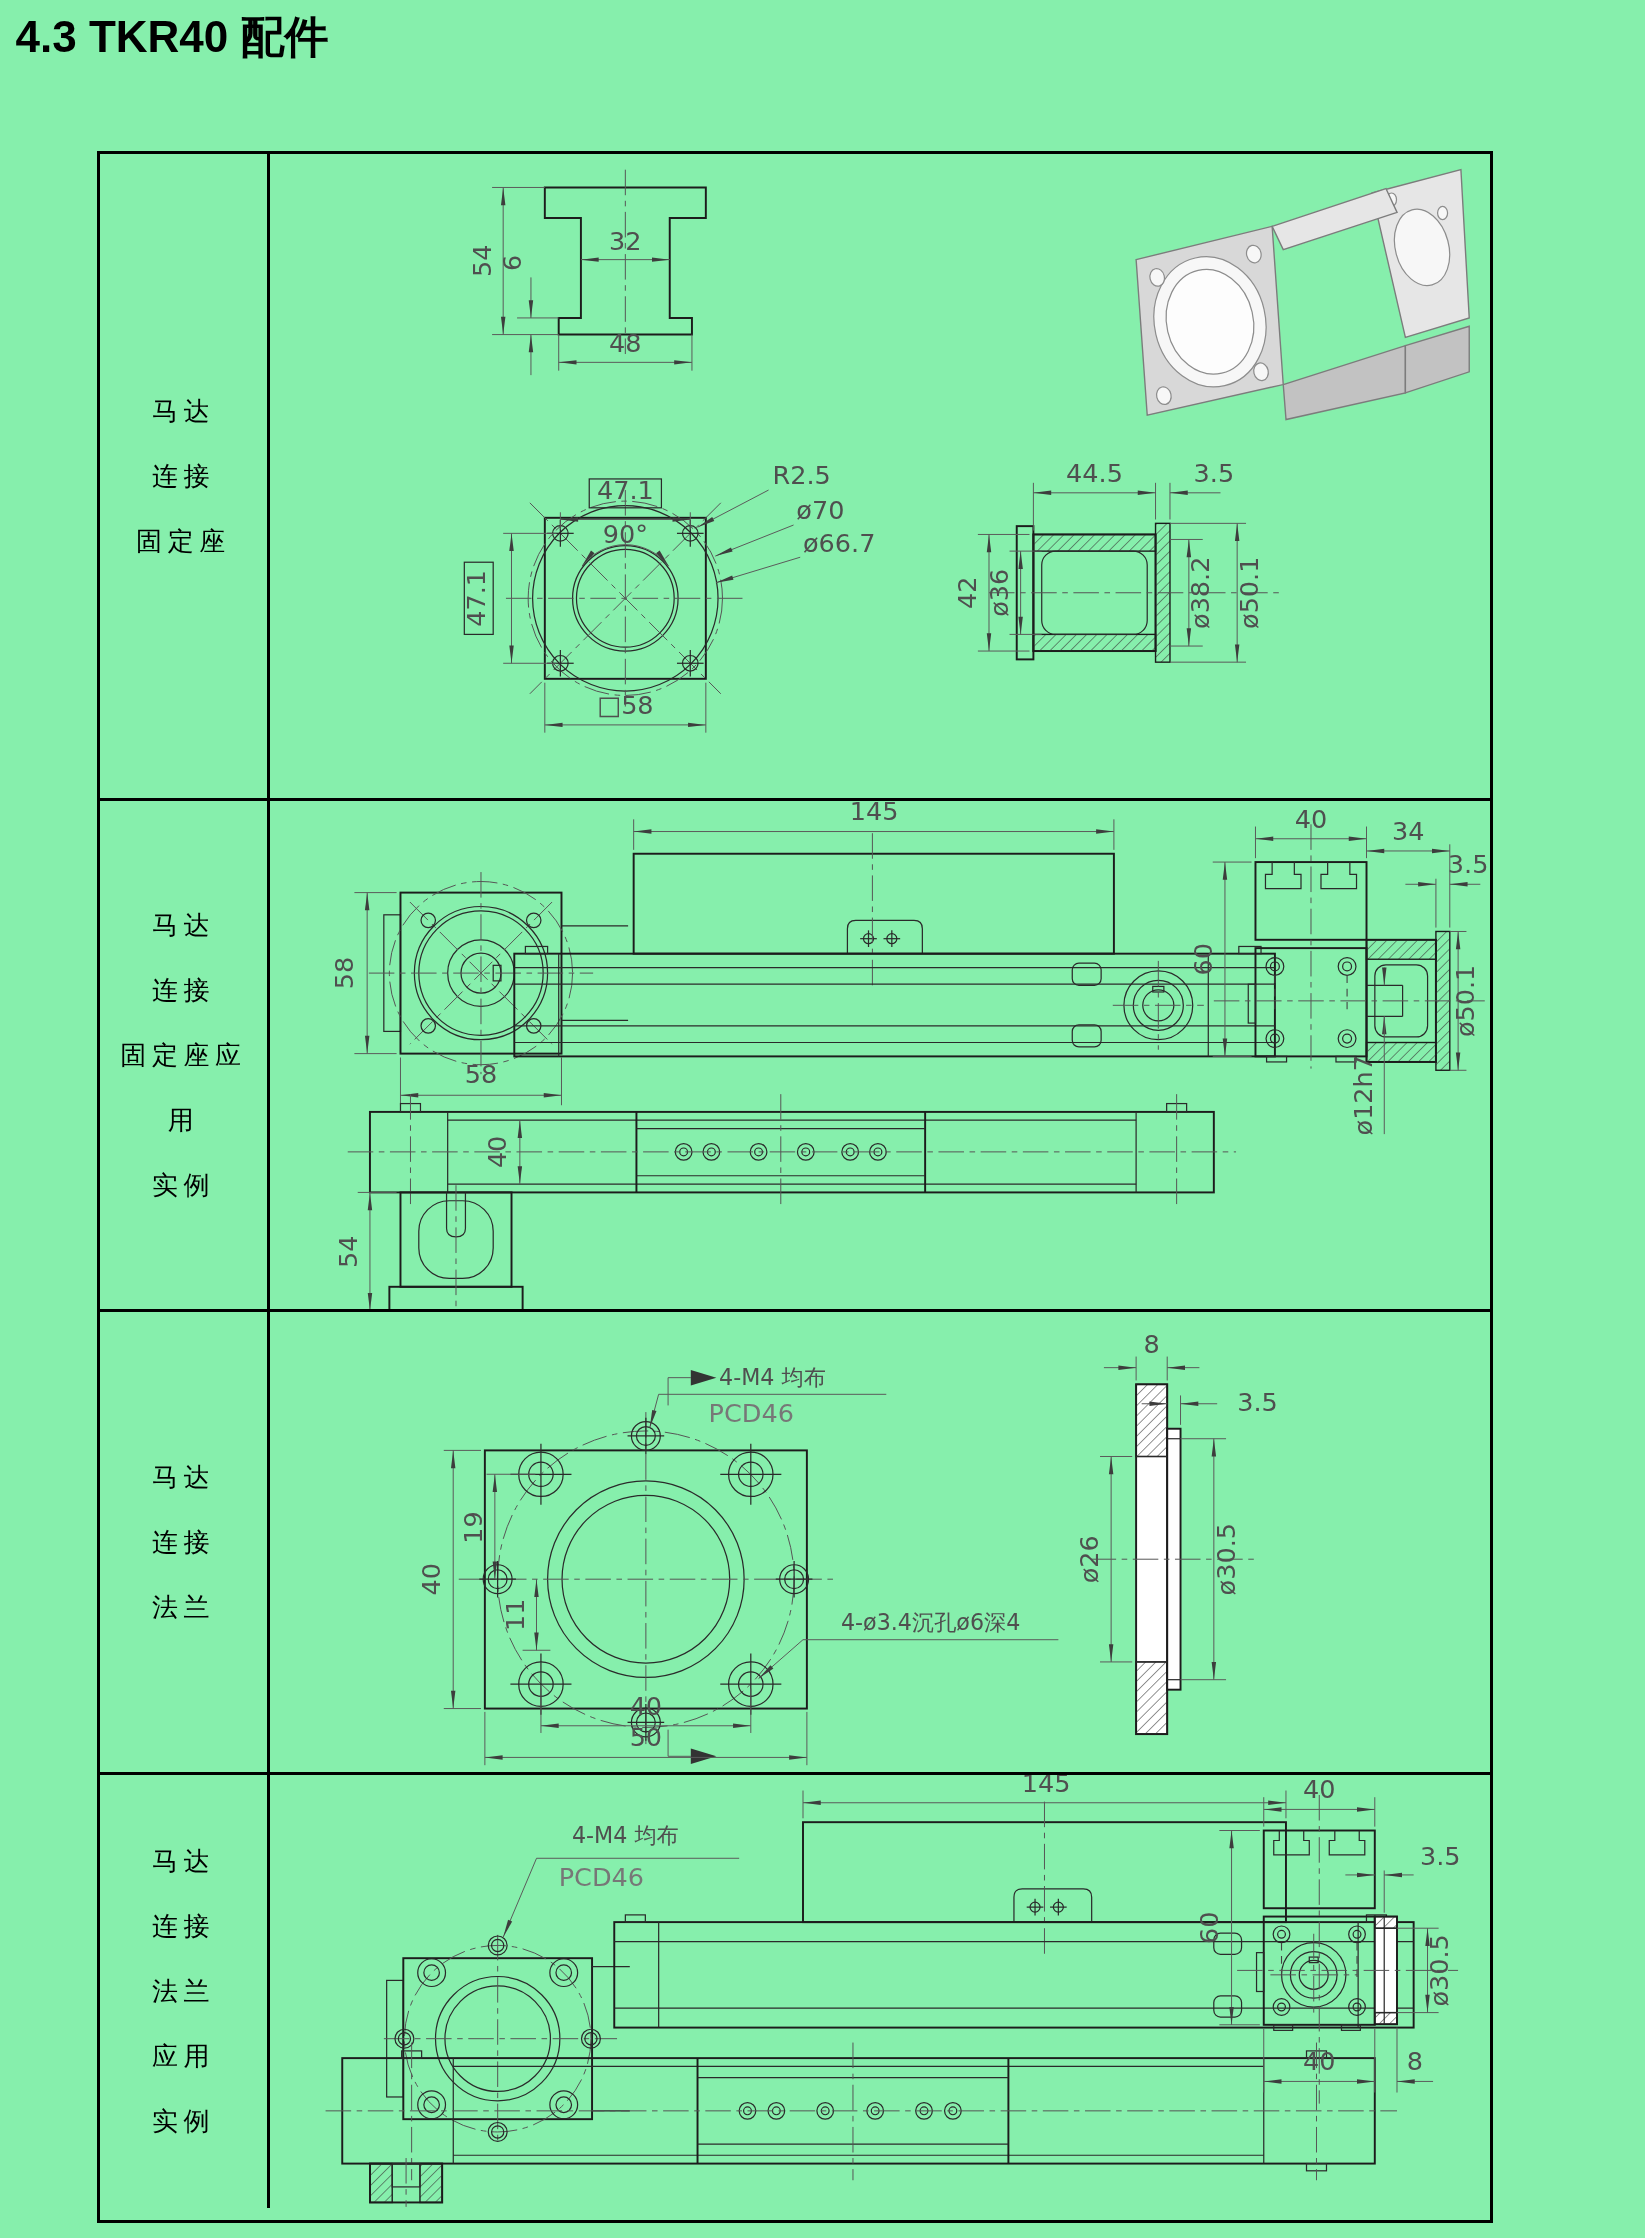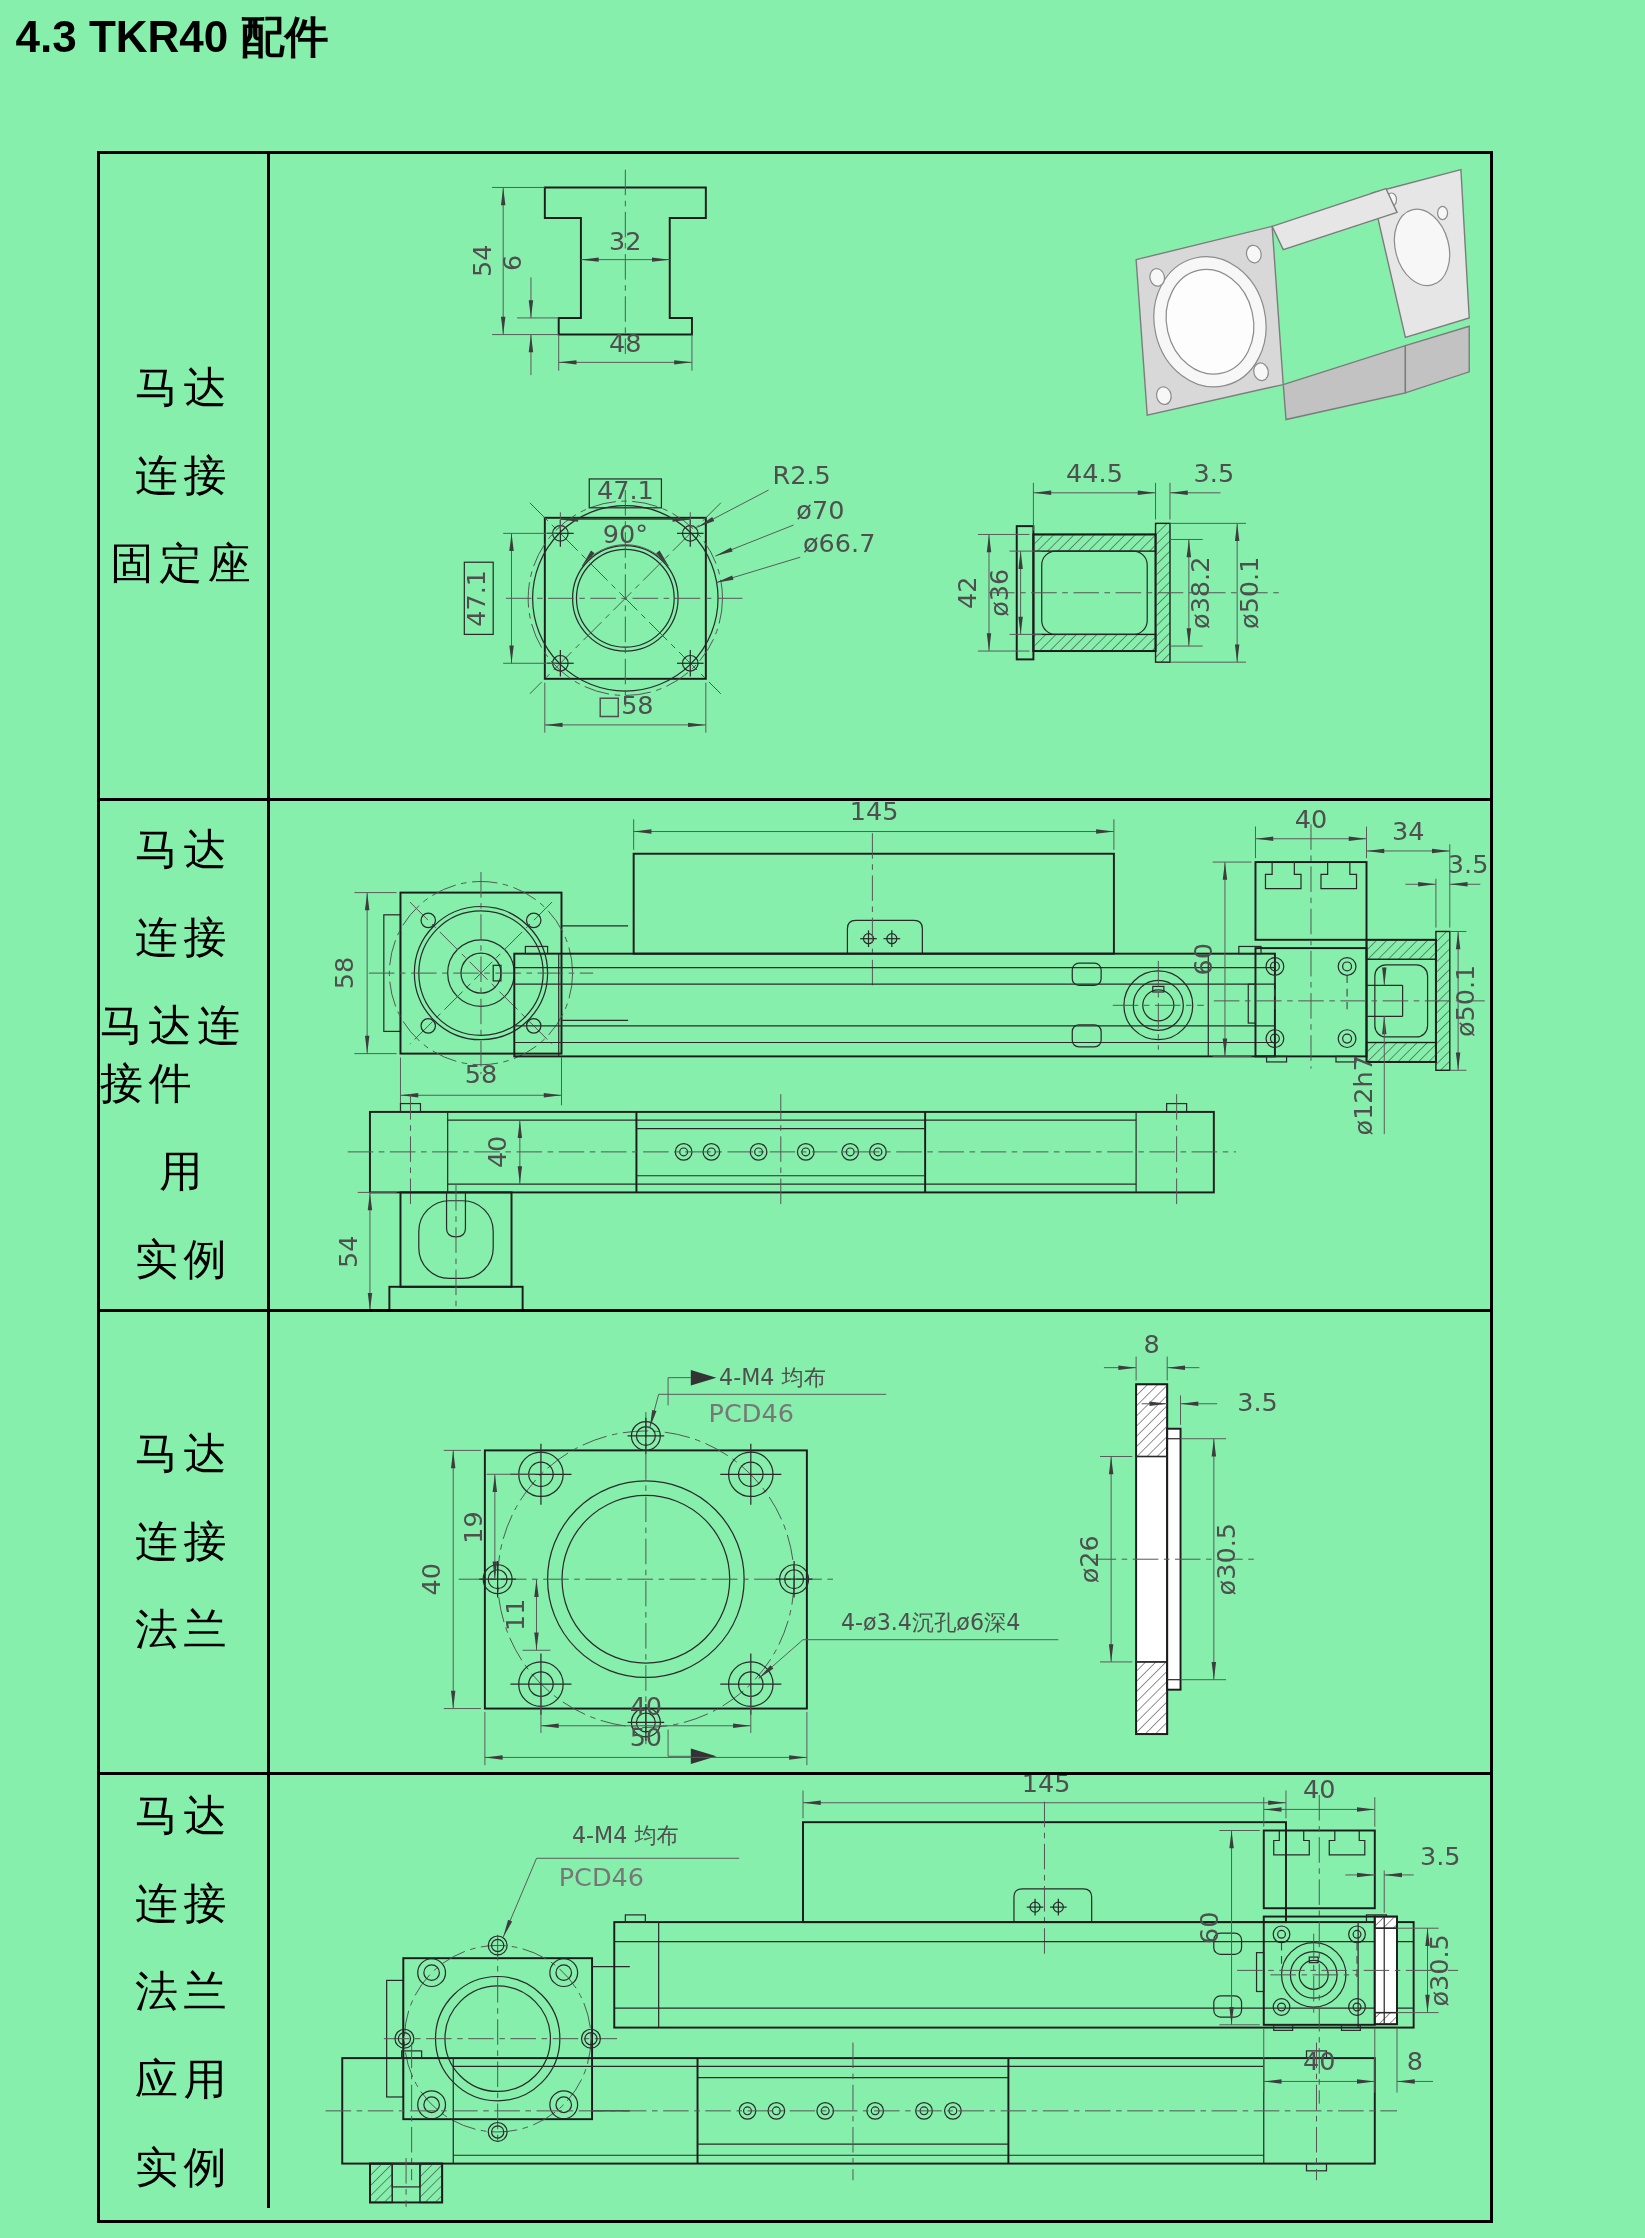--- a/index.html
+++ b/index.html
@@ -7,21 +7,21 @@
         font-family:"Liberation Sans",sans-serif;}
   .doc-title{position:absolute;left:15.5px;top:7.8px;font-size:44px;font-weight:bold;color:#000;
              font-family:"Liberation Sans",sans-serif;}
   .doc-subtitle{position:absolute;left:15.5px;top:84px;font-size:41px;font-weight:normal;color:#000;}
   .tbl{position:absolute;left:97px;top:151px;width:1396px;height:2072px;border:3.3px solid #000;
        box-sizing:border-box;display:flex;flex-direction:column;}
   .trow{display:flex;flex-direction:row;box-sizing:border-box;}
   .trow + .trow{border-top:3.3px solid #000;}
   .tlabel{width:170px;border-right:3.3px solid #000;box-sizing:border-box;display:flex;
           flex-direction:column;align-items:center;justify-content:center;gap:30px;}
-  .lab-line{font-family:"Liberation Serif",serif;font-size:43px;color:#000;letter-spacing:5.6px;}
+  .lab-line{font-family:"Liberation Serif",serif;font-size:26px;color:#000;letter-spacing:5.6px;}
   .tcell{flex:1;position:relative;overflow:hidden;}
   .tcell svg{display:block;}
   
   .ol{fill:none;stroke:#1c1c1c;stroke-width:3.5;}
   .olf{fill:#ffffff;stroke:#1c1c1c;stroke-width:3.5;}
   .o2{fill:none;stroke:#2a2a2a;stroke-width:2.2;}
   .cl{fill:none;stroke:#555;stroke-width:1.8;stroke-dasharray:46 10 10 10;}
   .hl{fill:none;stroke:#444;stroke-width:2;stroke-dasharray:14 10;}
   .dl{fill:none;stroke:#5a5a5a;stroke-width:1.8;}
   .dml{fill:none;stroke:#5a5a5a;stroke-width:1.8;marker-start:url(#arr);marker-end:url(#arr);}
@@ -179,21 +179,21 @@
             <ellipse class="iso-h" cx="1785" cy="392" rx="13" ry="16" transform="rotate(-13 1785 392)"></ellipse>
           </g>
         </svg>
       </div>
     </div>
 
     <div class="trow" style="height:511px">
       <div class="tlabel">
         <div class="lab-line">马达</div>
         <div class="lab-line">连接</div>
-        <div class="lab-line">马达连接件</div>
+        <div class="lab-line">固定座应</div>
         <div class="lab-line">用</div>
         <div class="lab-line">实例</div>
       </div>
       <div class="tcell">
         <svg viewBox="0 0 2192 915" width="1217" height="508">
 
           <g>
             <rect class="o2" x="205" y="205" width="30" height="210"></rect>
             <rect class="ol" x="235" y="165" width="290" height="290"></rect>
             <circle class="cl" cx="380" cy="310" r="165"></circle>

